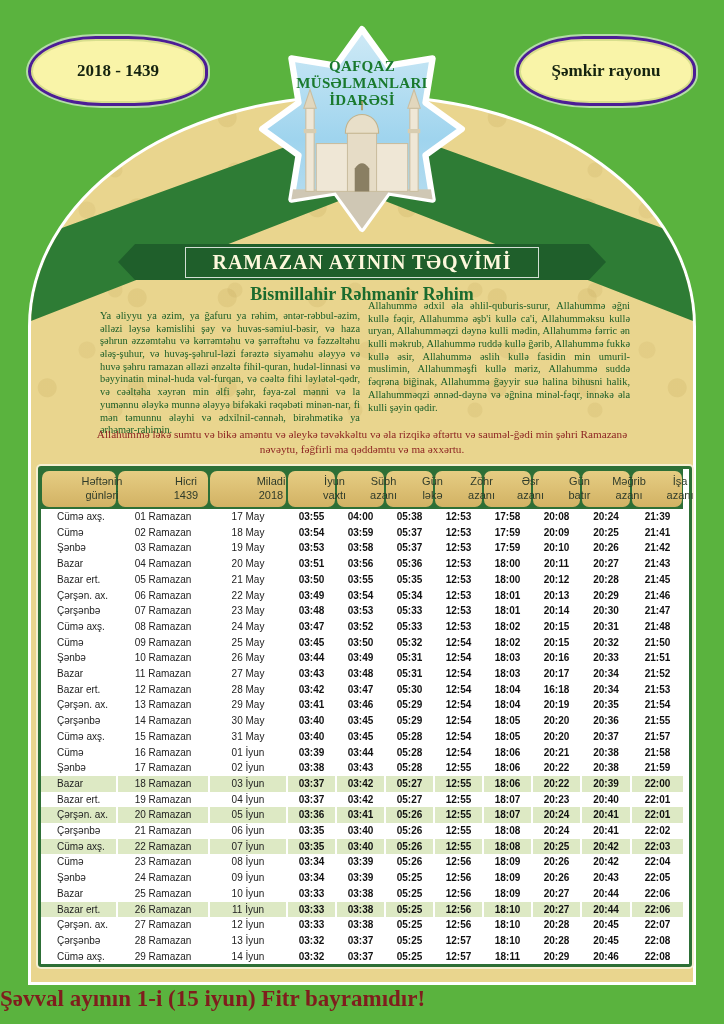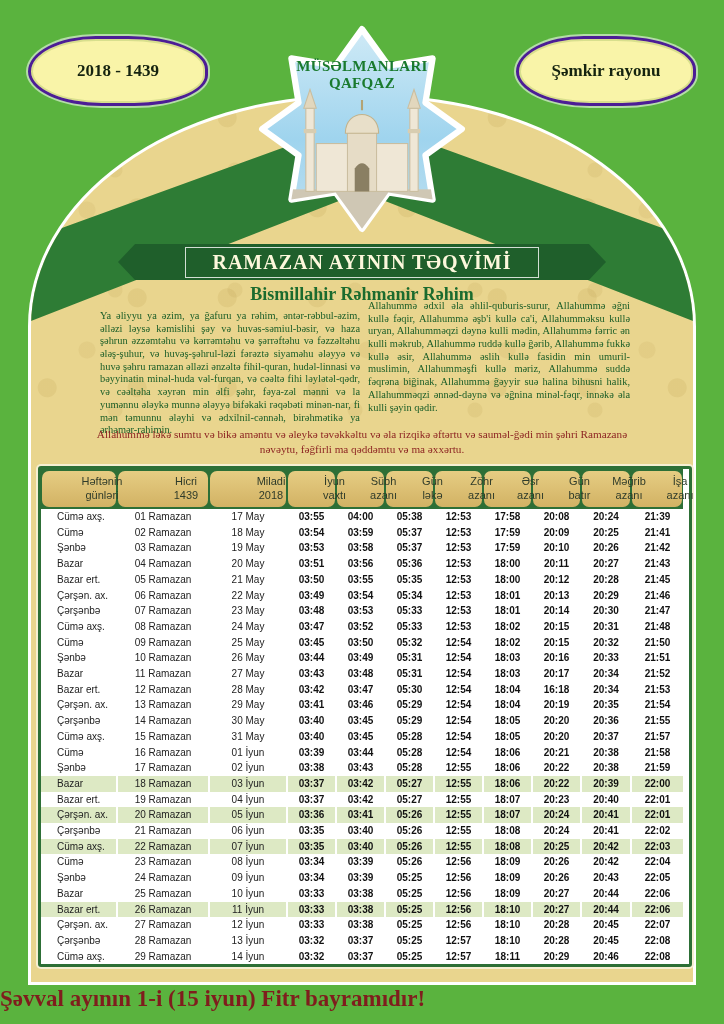--- a/index.html
+++ b/index.html
@@ -143,22 +143,23 @@
       <path d="M93,160 v-22 q7,-10 14,0 v22 Z" fill="#8a7f63"></path>
       <rect x="46" y="80" width="8" height="80" fill="#efe7d6" stroke="#c9bd9f" stroke-width="1"></rect>
       <polygon points="44,80 56,80 50,62" fill="#e2d7bd" stroke="#c9bd9f" stroke-width="1"></polygon>
       <rect x="44" y="100" width="12" height="4" fill="#d8cdb1"></rect>
       <rect x="146" y="80" width="8" height="80" fill="#efe7d6" stroke="#c9bd9f" stroke-width="1"></rect>
       <polygon points="144,80 156,80 150,62" fill="#e2d7bd" stroke="#c9bd9f" stroke-width="1"></polygon>
       <rect x="144" y="100" width="12" height="4" fill="#d8cdb1"></rect>
     </g>
   </svg>
   <div class="star-text">
+    <div>QAFQAZ</div>
     <div>MÜSƏLMANLARI</div>
-    <div>QAFQAZ</div>
+    <div>İDARƏSİ</div>
   </div>
 </div>
 
 <div class="ribbon">
   <div class="inner">
     <span>RAMAZAN AYININ TƏQVİMİ</span>
   </div>
 </div>
 
 <div class="bismillah">Bismillahir Rəhmanir Rəhim</div>

